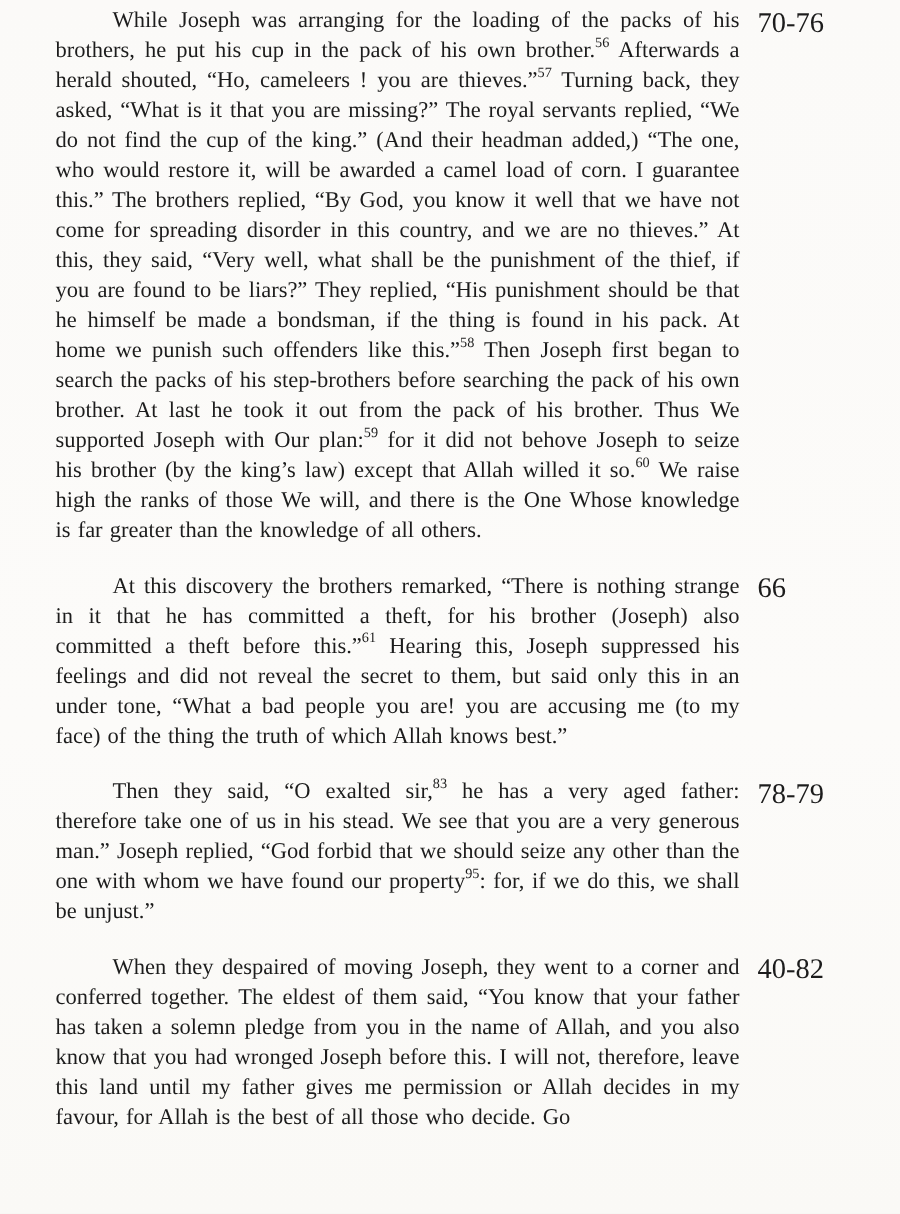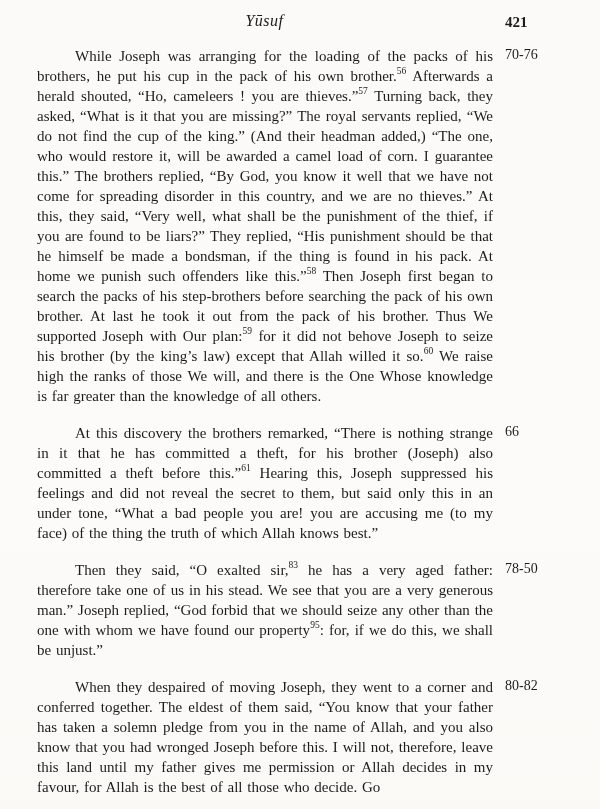--- a/index.html
+++ b/index.html
@@ -59,43 +59,39 @@
     line-height: 0;
     position: relative;
     top: -1px;
     vertical-align: super;
     letter-spacing: 0;
   }
   .verse-ref {
     position: absolute;
     top: 1px;
     left: 468px;
-    font-size: 14px;
+    font-size: 19px;
     white-space: nowrap;
   }
 </style>
 </head>
 <body>
 
 <div class="page">
-  <div class="header">
-    <div class="running-title">Yūsuf</div>
-    <div class="page-number">421</div>
-  </div>
   <div class="content">
       <div class="para">
         <p class="para-text">While Joseph was arranging for the loading of the packs of his brothers, he put his cup in the pack of his own brother.<sup>56</sup> Afterwards a herald shouted, “Ho, cameleers ! you are thieves.”<sup>57</sup> Turning back, they asked, “What is it that you are missing?” The royal servants replied, “We do not find the cup of the king.” (And their headman added,) “The one, who would restore it, will be awarded a camel load of corn. I guarantee this.” The brothers replied, “By God, you know it well that we have not come for spreading disorder in this country, and we are no thieves.” At this, they said, “Very well, what shall be the punishment of the thief, if you are found to be liars?” They replied, “His punishment should be that he himself be made a bondsman, if the thing is found in his pack. At home we punish such offenders like this.”<sup>58</sup> Then Joseph first began to search the packs of his step-brothers before searching the pack of his own brother. At last he took it out from the pack of his brother. Thus We supported Joseph with Our plan:<sup>59</sup> for it did not behove Joseph to seize his brother (by the king’s law) except that Allah willed it so.<sup>60</sup> We raise high the ranks of those We will, and there is the One Whose knowledge is far greater than the knowledge of all others.</p>
         <span class="verse-ref">70-76</span>
       </div>
       <div class="para">
         <p class="para-text">At this discovery the brothers remarked, “There is nothing strange in it that he has committed a theft, for his brother (Joseph) also committed a theft before this.”<sup>61</sup> Hearing this, Joseph suppressed his feelings and did not reveal the secret to them, but said only this in an under tone, “What a bad people you are! you are accusing me (to my face) of the thing the truth of which Allah knows best.”</p>
         <span class="verse-ref">66</span>
       </div>
       <div class="para">
         <p class="para-text">Then they said, “O exalted sir,<sup>83</sup> he has a very aged father: therefore take one of us in his stead. We see that you are a very generous man.” Joseph replied, “God forbid that we should seize any other than the one with whom we have found our property<sup>95</sup>: for, if we do this, we shall be unjust.”</p>
-        <span class="verse-ref">78-50</span>
+        <span class="verse-ref">78-79</span>
       </div>
       <div class="para">
         <p class="para-text">When they despaired of moving Joseph, they went to a corner and conferred together. The eldest of them said, “You know that your father has taken a solemn pledge from you in the name of Allah, and you also know that you had wronged Joseph before this. I will not, therefore, leave this land until my father gives me permission or Allah decides in my favour, for Allah is the best of all those who decide. Go</p>
-        <span class="verse-ref">80-82</span>
+        <span class="verse-ref">40-82</span>
       </div>
     </div>
 </div>
 
 </body></html>

